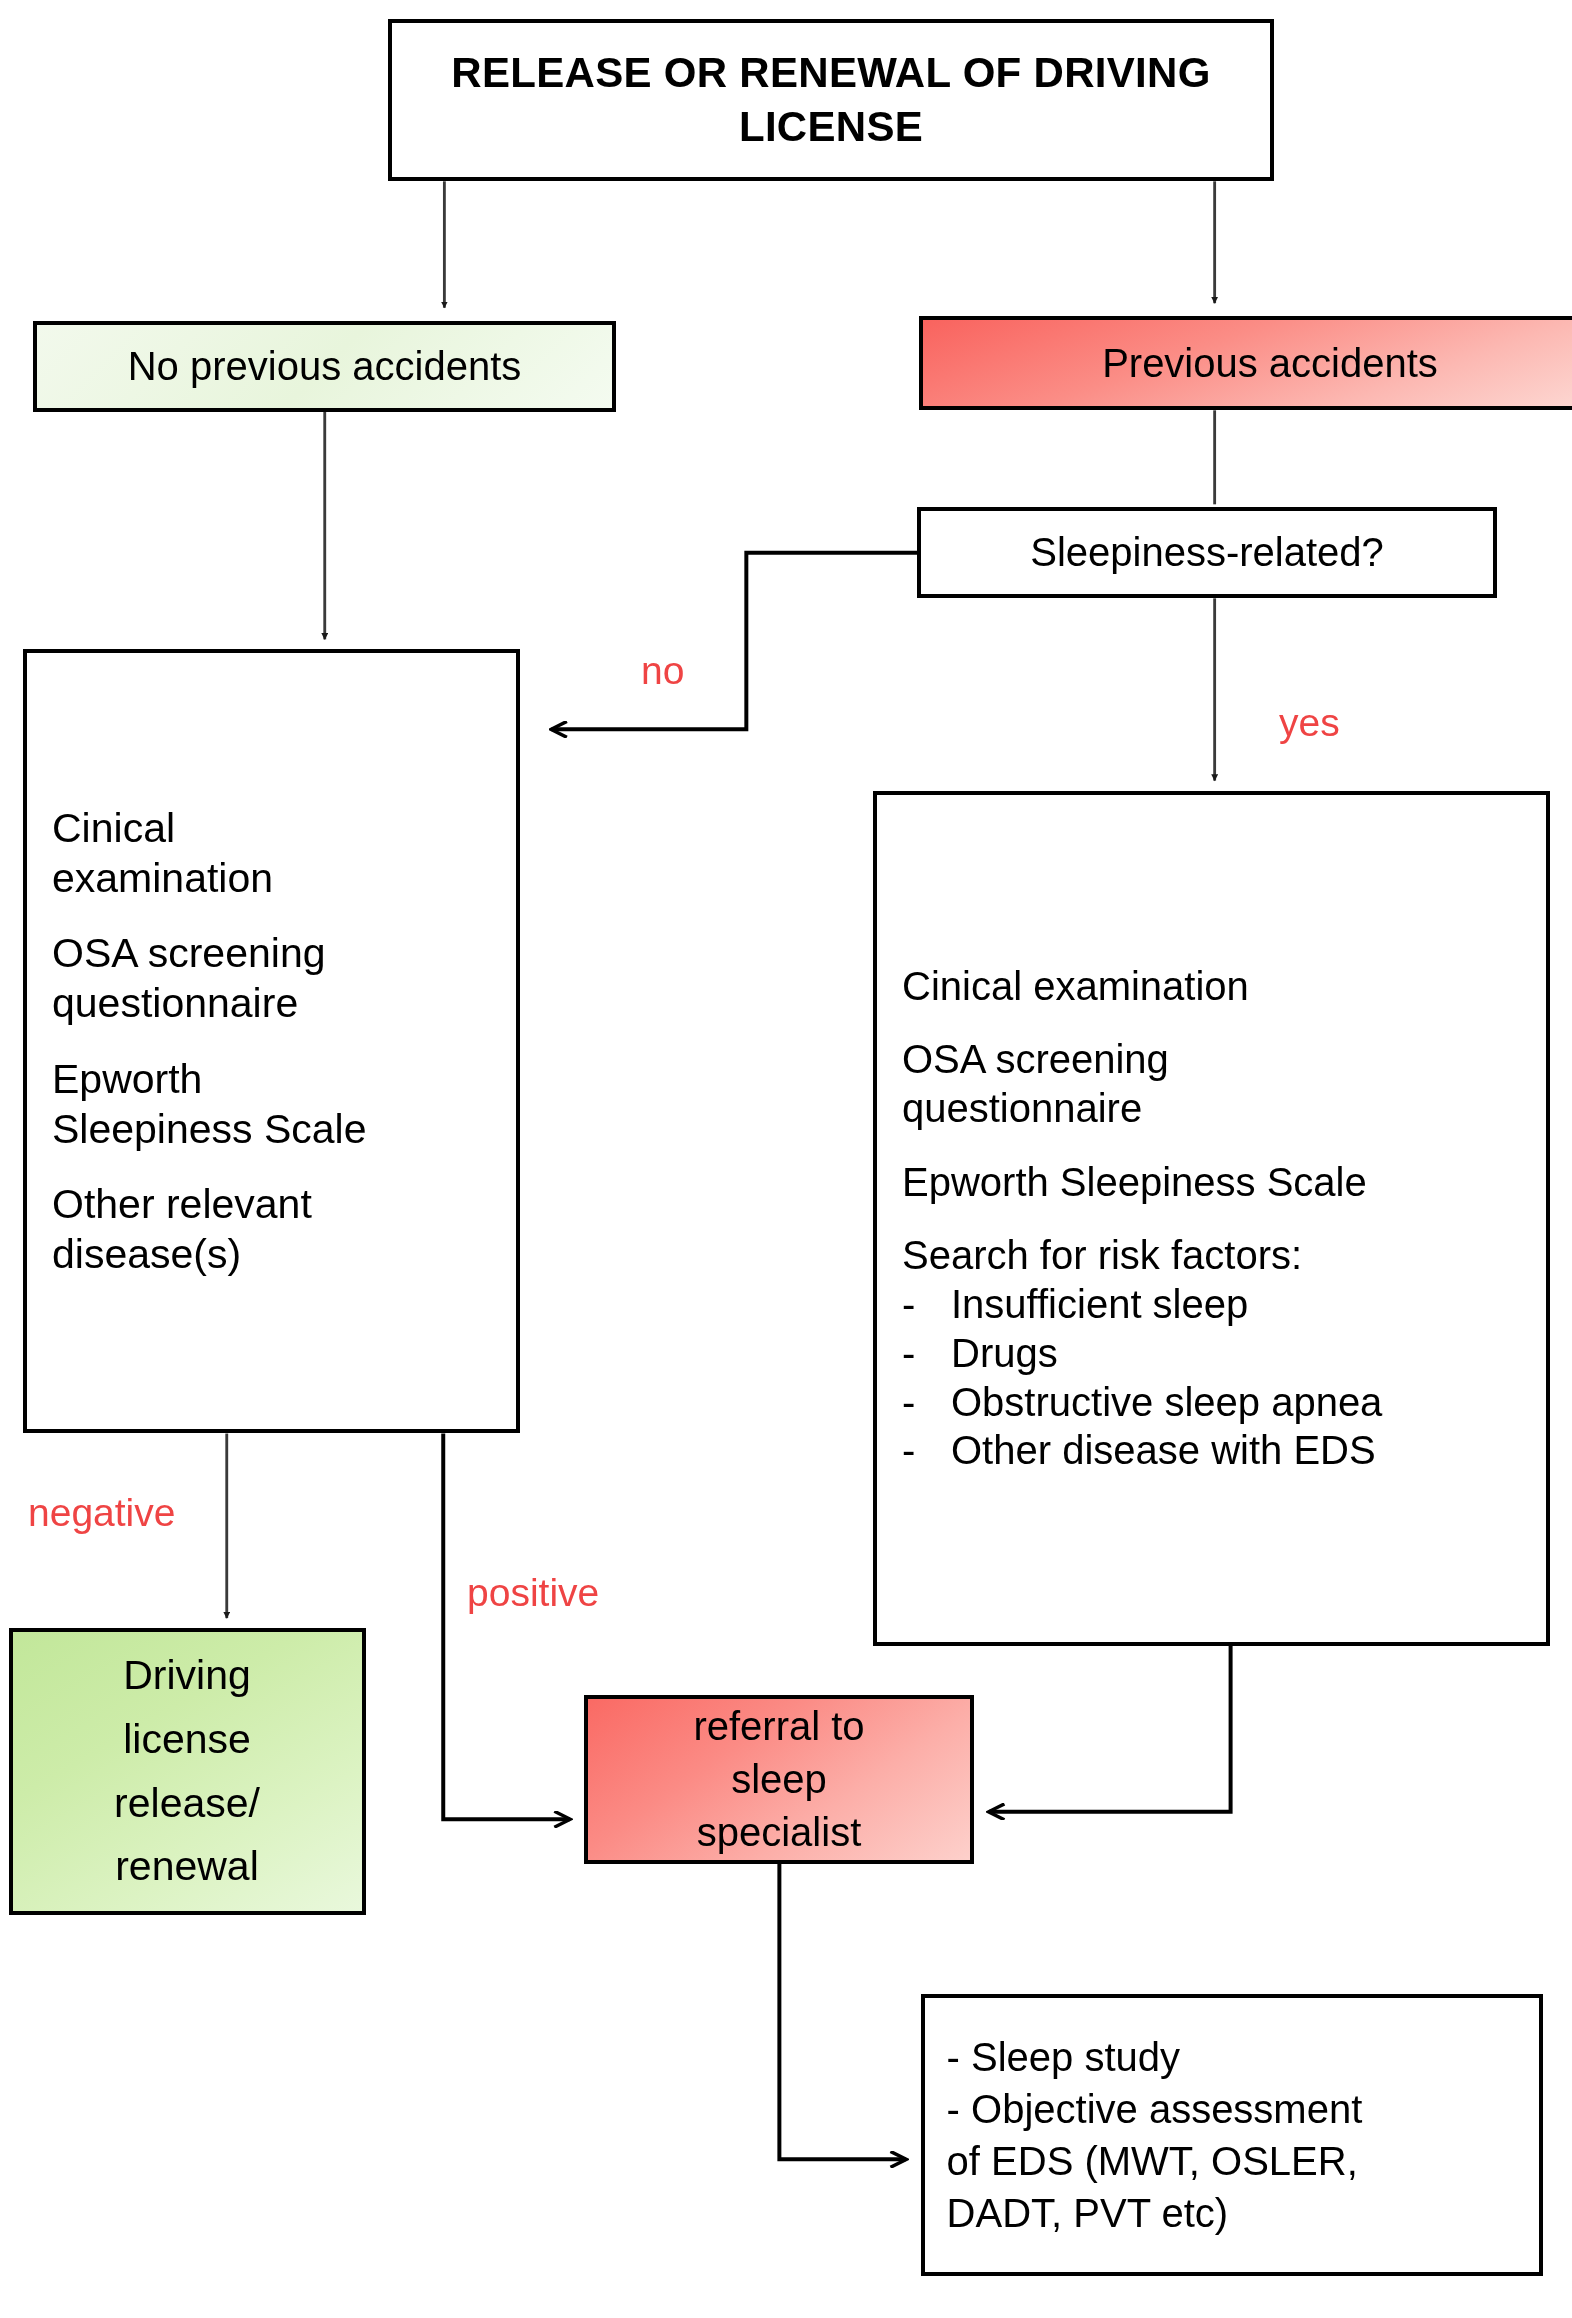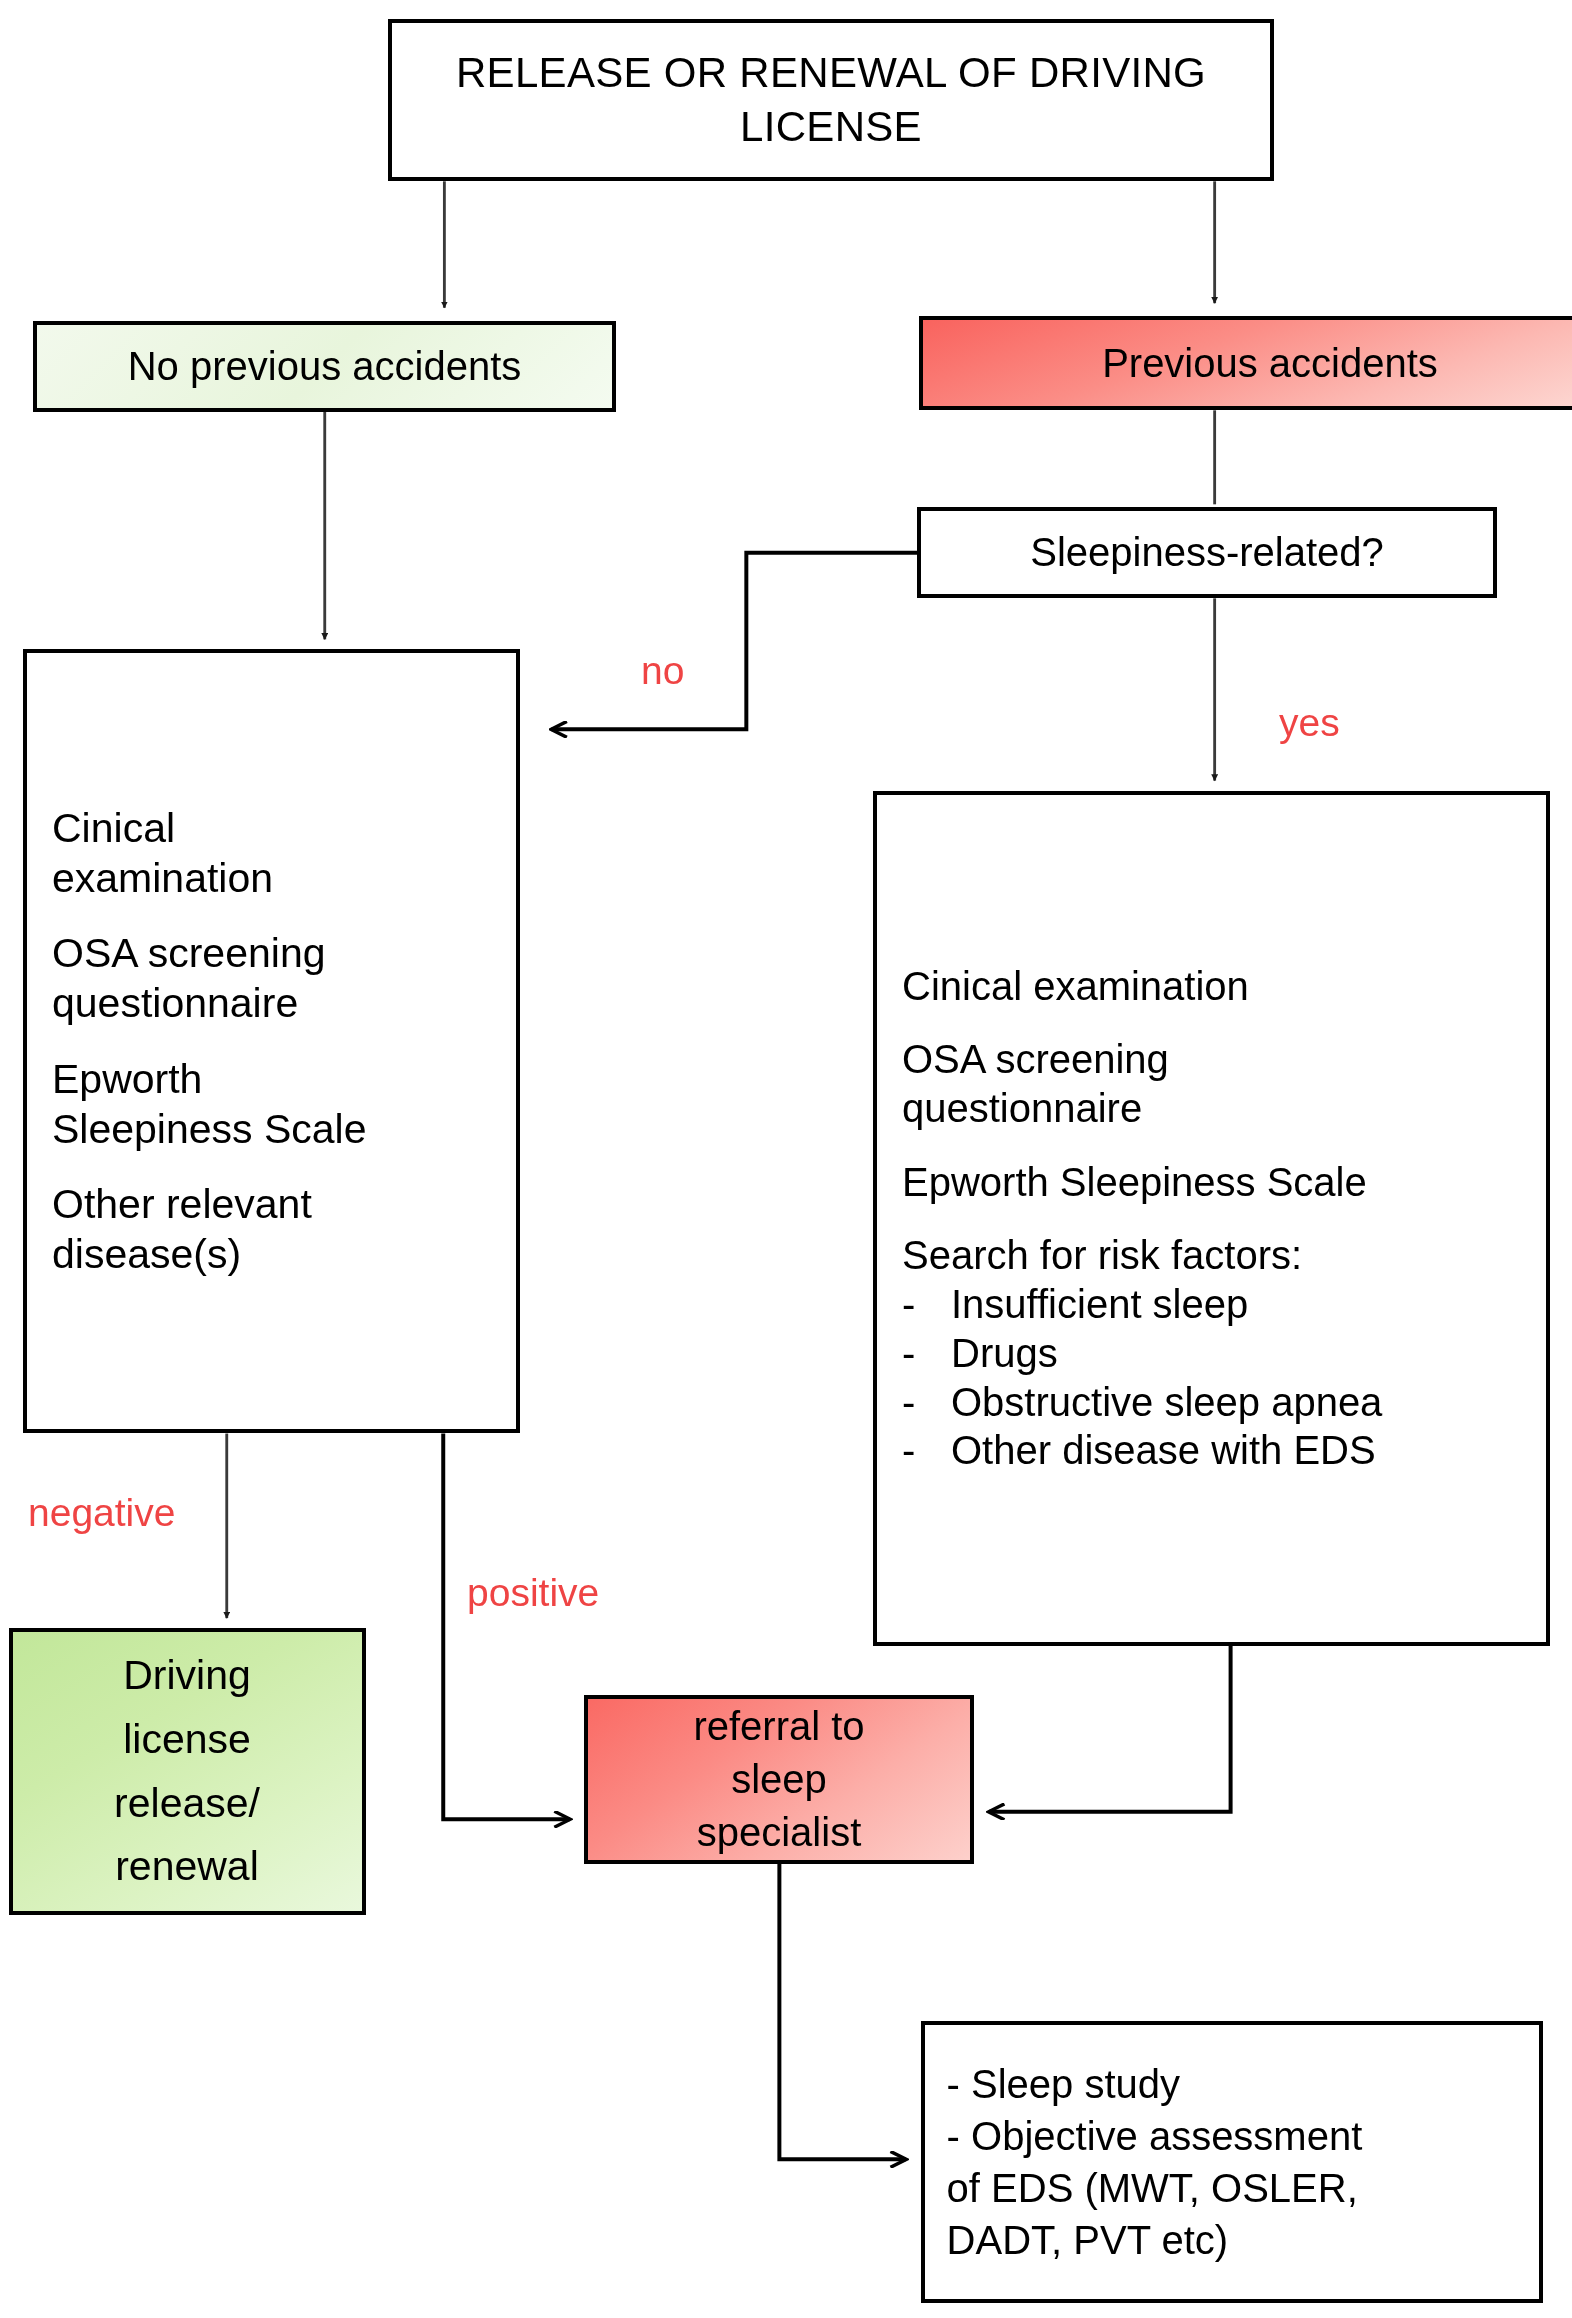--- a/index.html
+++ b/index.html
@@ -23,21 +23,21 @@
     color: #000000;
     display: flex;
     flex-direction: column;
     justify-content: center;
   }
   .node.center { align-items: center; text-align: center; }
   .node.left   { align-items: flex-start; text-align: left; }
 
   .title-node {
     left: 388px; top: 19px; width: 886px; height: 162px;
-    font-size: 42px; line-height: 1.28; letter-spacing: 0.3px;
+    font-size: 42px; line-height: 1.28; letter-spacing: 0.3px; font-weight: bold;
   }
 
   .green-flat {
     left: 33px; top: 321px; width: 583px; height: 91px;
     background: linear-gradient(135deg, #f2f9ec 0%, #e8f5dc 50%, #f4fbf0 100%);
     font-size: 40px;
   }
 
   .red-grad {
     left: 919px; top: 316px; width: 702px; height: 94px;
@@ -71,21 +71,20 @@
   .referral-node {
     left: 584px; top: 1695px; width: 390px; height: 169px;
     background: linear-gradient(145deg, #fa6a64 0%, #fb8b85 35%, #fcaea8 65%, #fdd0cb 100%);
     font-size: 40px; line-height: 1.32;
   }
 
   .study-node {
     left: 921px; top: 1994px; width: 622px; height: 282px;
     font-size: 40px; line-height: 1.30;
     padding: 12.5px 0 12.5px 21.6px;
-    margin-top: 27px;
   }
 
   .blank { height: 0.62em; }
 
   .risk-list { margin: 0; padding: 0; list-style: none; }
   .risk-list li {
     display: flex; align-items: baseline;
   }
   .risk-dash { width: 49px; flex: 0 0 49px; }
 

